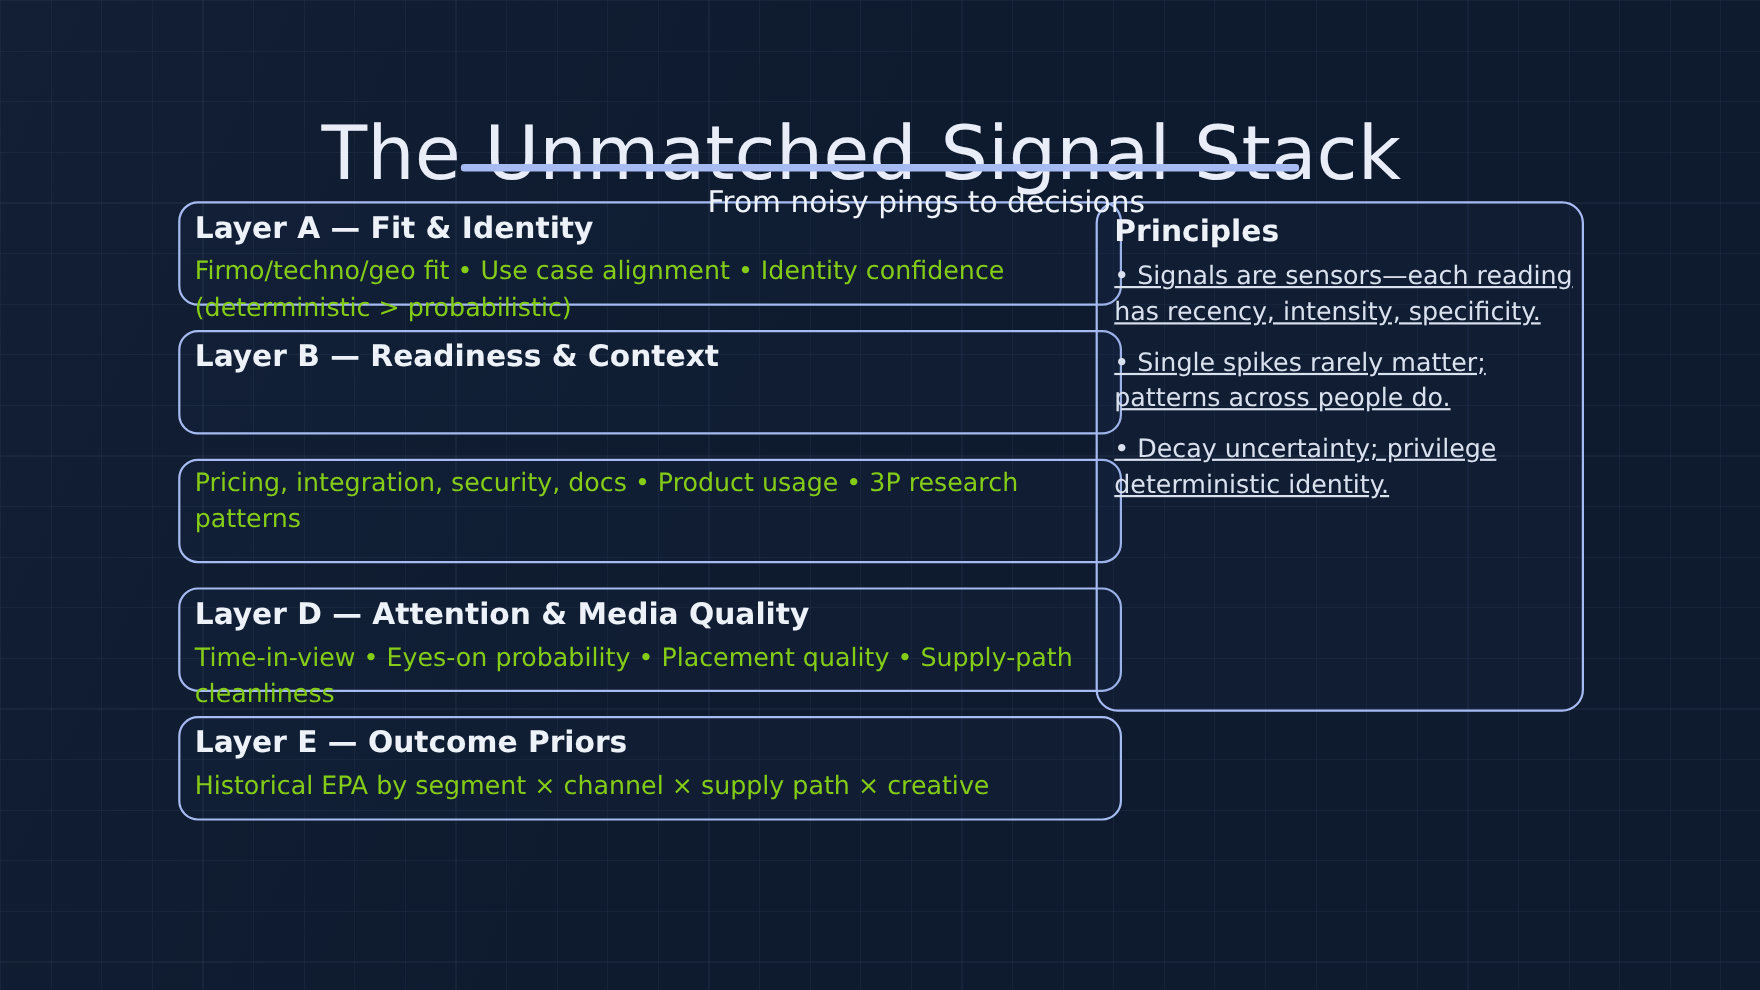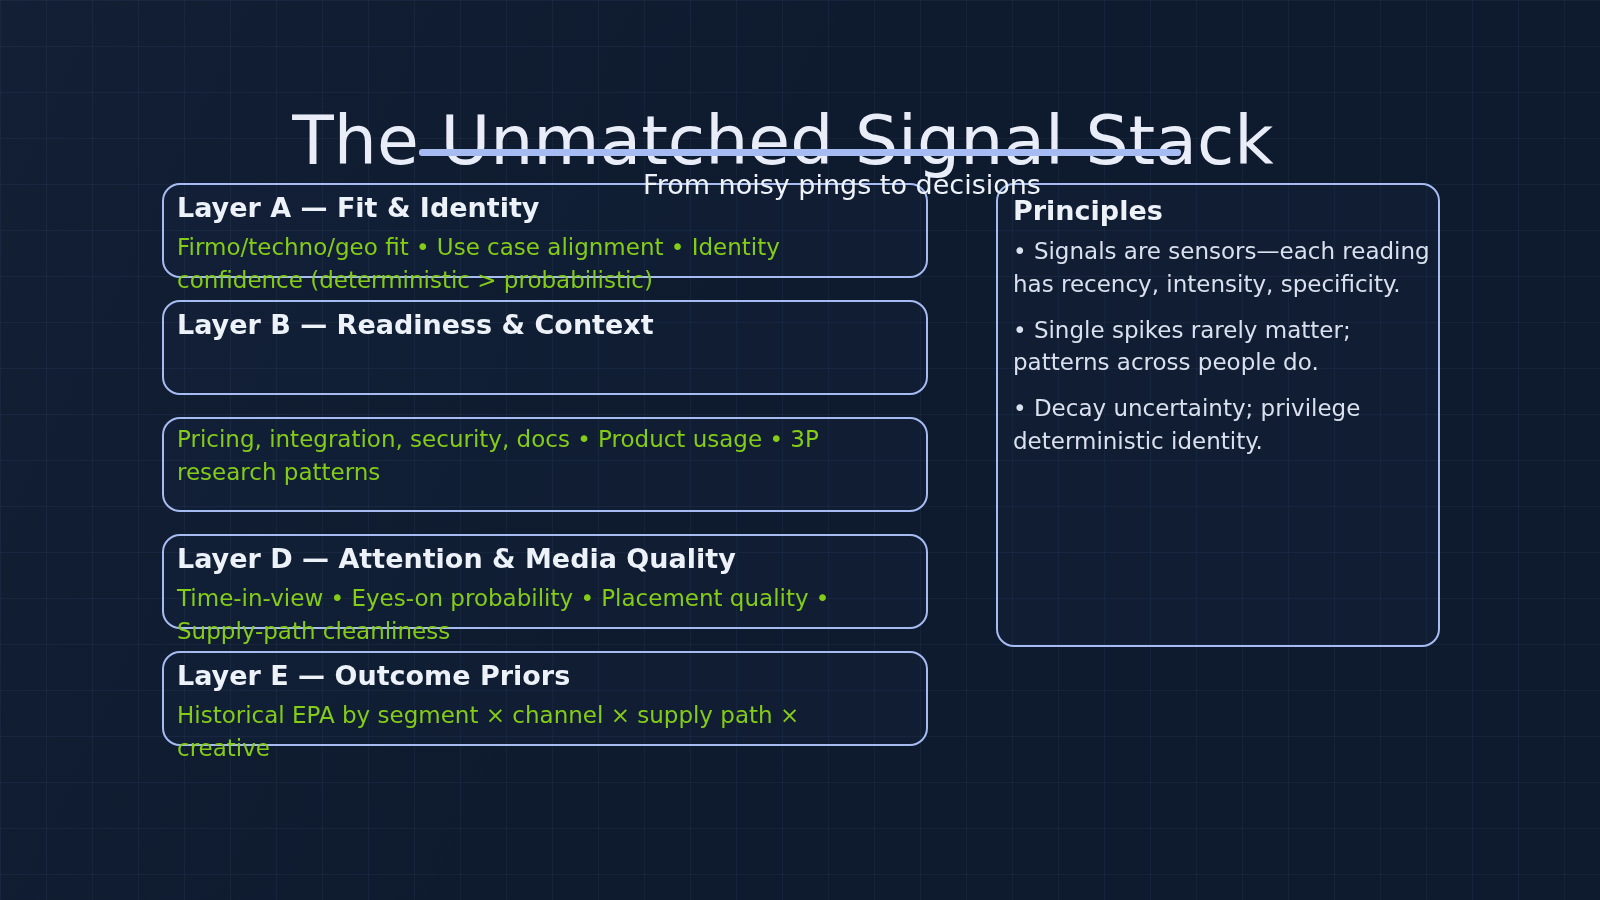--- a/index.html
+++ b/index.html
@@ -28,39 +28,39 @@
   }
   .layers{
     position:absolute; left:162px; top:183px; width:766px;
   }
   .card{
     box-sizing:border-box;
     border:2px solid #a6bbf2; border-radius:18px;
     background:rgba(40,70,130,0.07);
   }
   .layer-card{
-    width:766px; height:95px; margin-bottom:22px;
+    width:858px; height:95px; margin-bottom:22px;
     padding:4px 32px 0 13px; overflow:visible;
   }
   .layer-heading{
     margin:0 0 4px 0; font-size:27px; font-weight:bold; color:#edf1f8;
     line-height:1.4; white-space:nowrap;
   }
   .layer-body{
     margin:0; font-size:23px; color:#84cc16; line-height:1.43;
   }
   .principles-card{
     position:absolute; left:996px; top:183px; width:444px; height:464px;
-    padding:8px 4px 0 15px; overflow:visible;
+    padding:8px 4px 0 15px; overflow:visible;border-radius:20px;
   }
   .principles-heading{
     margin:0 0 6px 0; font-size:27px; font-weight:bold; color:#edf1f8; line-height:1.35;
   }
   .principle{
-    margin:0 0 13px 0; font-size:23px; color:#d9e0ee; line-height:1.42;
+    margin:0 0 13px 0; font-size:23px; color:#d9e0ee; line-height:1.42;text-decoration:underline;
   }
 </style>
 </head>
 <body>
 
 <h1 class="title">The Unmatched Signal Stack</h1>
 <div class="title-underline"></div>
 <div class="subtitle">From noisy pings to decisions</div>
 
 <div class="layers">

